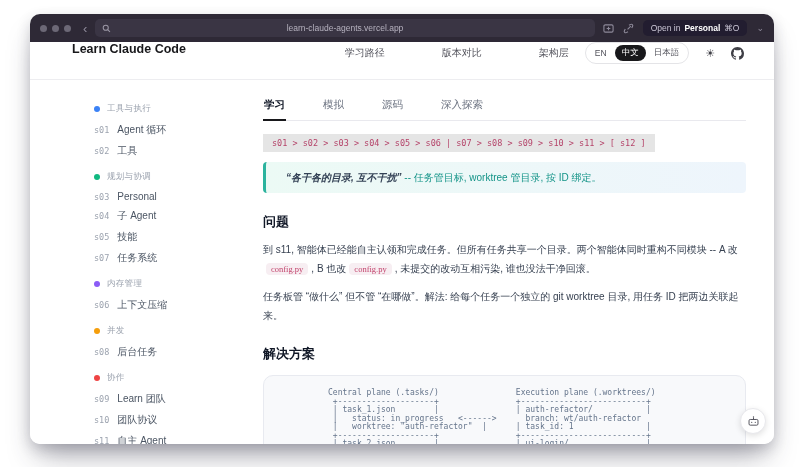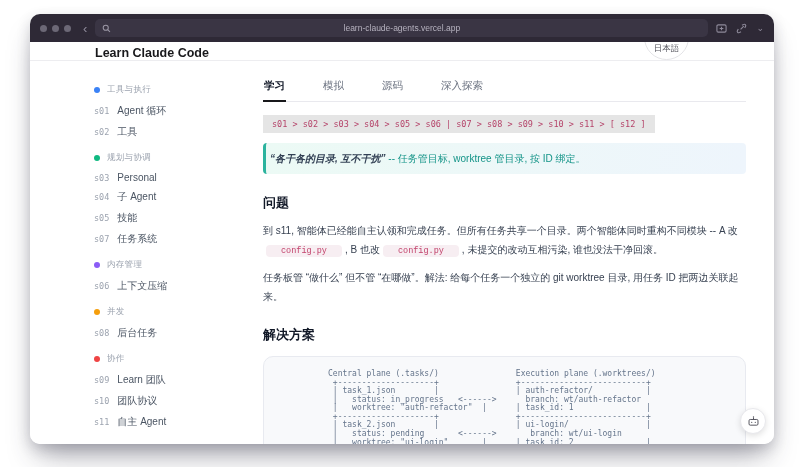--- a/index.html
+++ b/index.html
@@ -21,27 +21,27 @@
   .url-text { position:absolute; left:0; right:0; text-align:center; color:#b6b2bf; font-size:8.5px; }
   .chrome-actions { display:flex; align-items:center; gap:9px; }
   .cicon { display:flex; align-items:center; color:#8d8999; }
   .open-pill { background:#221d30; border-radius:5px; color:#c9c5d4; font-size:8.5px;
     padding:3px 8px; display:flex; gap:4px; align-items:center; white-space:nowrap; }
   .open-pill .bold { color:#ffffff; font-weight:bold; }
   .chev { color:#8d8999; font-size:9px; line-height:1; }
 
   
   .page { flex:1; display:flex; flex-direction:column; background:#fff; overflow:hidden; position:relative; }
-  .site-header { height:19px; flex:none; display:flex; align-items:flex-end;
-    padding:0 30px 0 65px; border-bottom:1px solid #ededf0; }
+  .site-header { height:38px; flex:none; display:flex; align-items:flex-start;
+    padding:0 30px 0 42px; border-bottom:1px solid #ededf0; }
   .site-title { font-weight:bold; font-size:12.5px; color:#18181b; }
   .site-nav { margin-left:auto; display:flex; align-items:center; gap:16px; }
   .nav-link { font-size:10px; color:#52525b; cursor:pointer; white-space:nowrap;margin-left:41px; }
   .lang-toggle { display:flex; align-items:center; border:1px solid #e4e4e7; border-radius:999px;
-    padding:2px; gap:1px;flex-direction:column; }
+    padding:2px; gap:1px; }
   .lang-opt { font-size:8.5px; color:#52525b; padding:2px 7px; border-radius:999px; cursor:pointer; }
   .lang-opt.active { background:#18181b; color:#fff; }
   .icon-btn { color:#3f3f46; font-size:11px; display:flex; align-items:center; cursor:pointer; }
 
   .content { flex:1; display:flex; overflow:hidden; padding-top:13px; }
 
   
   .sidebar { width:233px; flex:none; padding-left:64px; overflow:hidden; }
   .sb-section { margin-bottom:9px; }
   .sb-head { display:flex; align-items:center; gap:7px; margin:10px 0 5px; }
@@ -55,28 +55,28 @@
   
   .main { flex:1; padding-right:28px; overflow:hidden; }
   .tabs { display:flex; gap:36px; border-bottom:1px solid #e9e9ee; }
   .tab { font-size:10.5px; color:#6b7280; padding:5px 1px 7px; cursor:pointer; }
   .tab.active { color:#111827; font-weight:bold; border-bottom:2px solid #18181b; margin-bottom:-1px; }
 
   .progress-pill { display:inline-block; margin-top:13px; font-family:"DejaVu Sans Mono", monospace;
     font-size:8.5px; color:#b5446a; background:#e5e5e5; padding:4px 9px; border-radius:0; }
 
   .quote { margin-top:10px; background:linear-gradient(90deg,#ecfaf5,#eef5fc);
-    border-left:3px solid #2cb39e; border-radius:4px; padding:8px 4px; font-size:10px; line-height:1.5; }
+    border-left:3px solid #2cb39e; border-radius:4px; padding:8px 20px; font-size:10px; line-height:1.5; }
   .quote .qt { font-style:italic; font-weight:bold; color:#334155; }
   .quote .rest { color:#149488; }
 
   h2.section { font-size:13px; font-weight:bold; color:#111827; margin-top:20px; }
   p.body { font-size:10px; color:#374151; line-height:1.9; margin-top:9px; }
-  .inline-code { font-family:Liberation Mono, monospace; font-size:8.5px; color:#c2426b;
-    background:#f7eef2; padding:1px 15px; border-radius:4px; margin:0 3px; white-space:nowrap; }
+  .inline-code { font-family:Liberation Serif, serif; font-size:8.5px; color:#c2426b;
+    background:#f7eef2; padding:1px 5px; border-radius:4px; margin:0 3px; white-space:nowrap; }
 
   .solution-box { margin-top:12px; background:#f8f9fb; border:1px solid #e8eaf0;
     border-radius:10px; padding:13px 0 13px 64px; }
   .solution-box pre { font-family:"DejaVu Sans Mono", monospace; font-size:8px; line-height:1.07;
     color:#64748b; white-space:pre; }
 
   .fab { position:absolute; right:8px; bottom:10px; width:26px; height:26px; border-radius:50%;
     background:#fff; border:1px solid #e8e8ec; box-shadow:0 2px 6px rgba(0,0,0,.12);
     display:flex; align-items:center; justify-content:center; cursor:pointer; }
 
@@ -109,20 +109,25 @@
           <rect x="1" y="2" width="10" height="8" rx="1.5"></rect>
           <line x1="6" y1="4" x2="6" y2="8"></line>
             <line x1="4" y1="6" x2="8" y2="6"></line>
         </svg>
       </span>
       <span class="cicon">
         <svg width="11" height="11" viewBox="0 0 12 12" fill="none" stroke="#8d8999" stroke-width="1.2">
           <path d="M5 7 L8.5 3.5 M6.5 2.5 l2 -1 a1.5 1.5 0 0 1 2 2 l-1 2 M5.5 9.5 l-2 1 a1.5 1.5 0 0 1 -2 -2 l1 -2"></path>
         </svg>
       </span>
+      <div class="open-pill">
+        <span>Open in</span>
+        <span class="bold">Personal</span>
+        <span>⌘O</span>
+      </div>
       <span class="chev">⌄</span>
     </div>
   </div>
 
   <div class="page">
 
     <div class="site-header">
       <span class="site-title">Learn Claude Code</span>
       <div class="site-nav">
         <span class="nav-link">学习路径</span>

